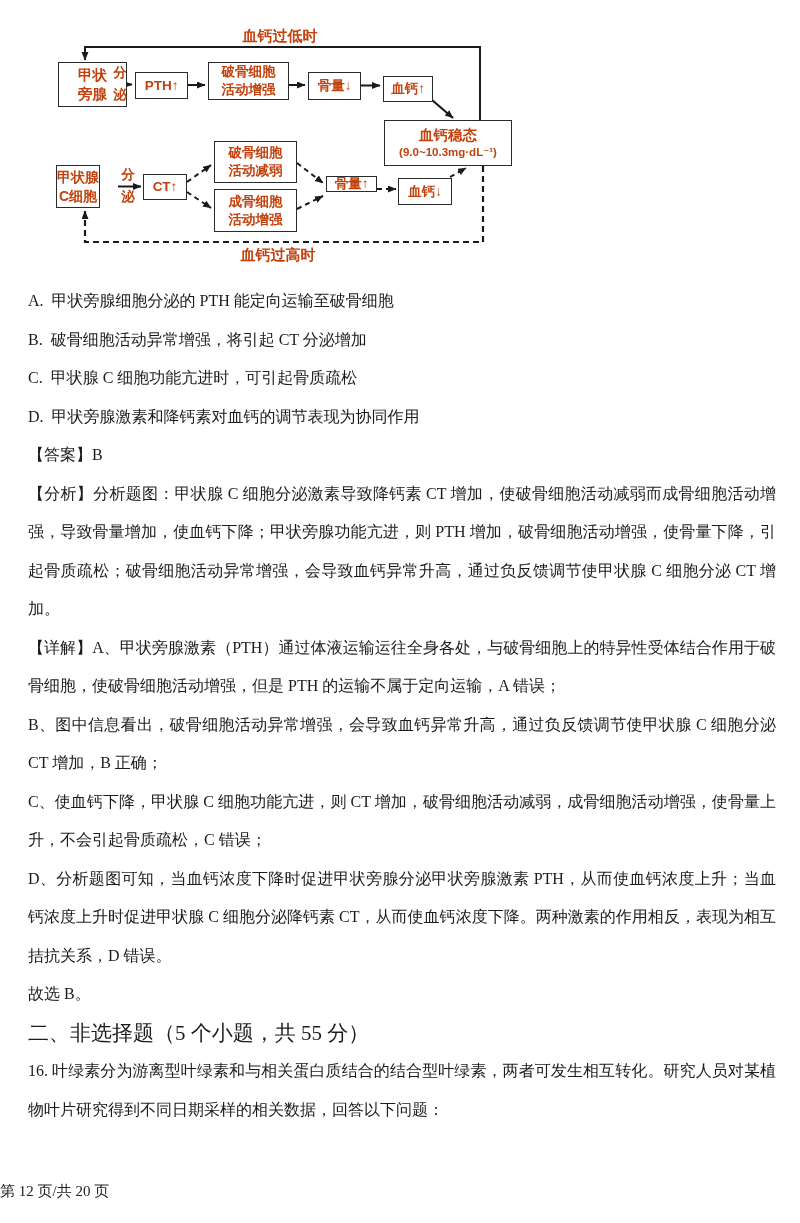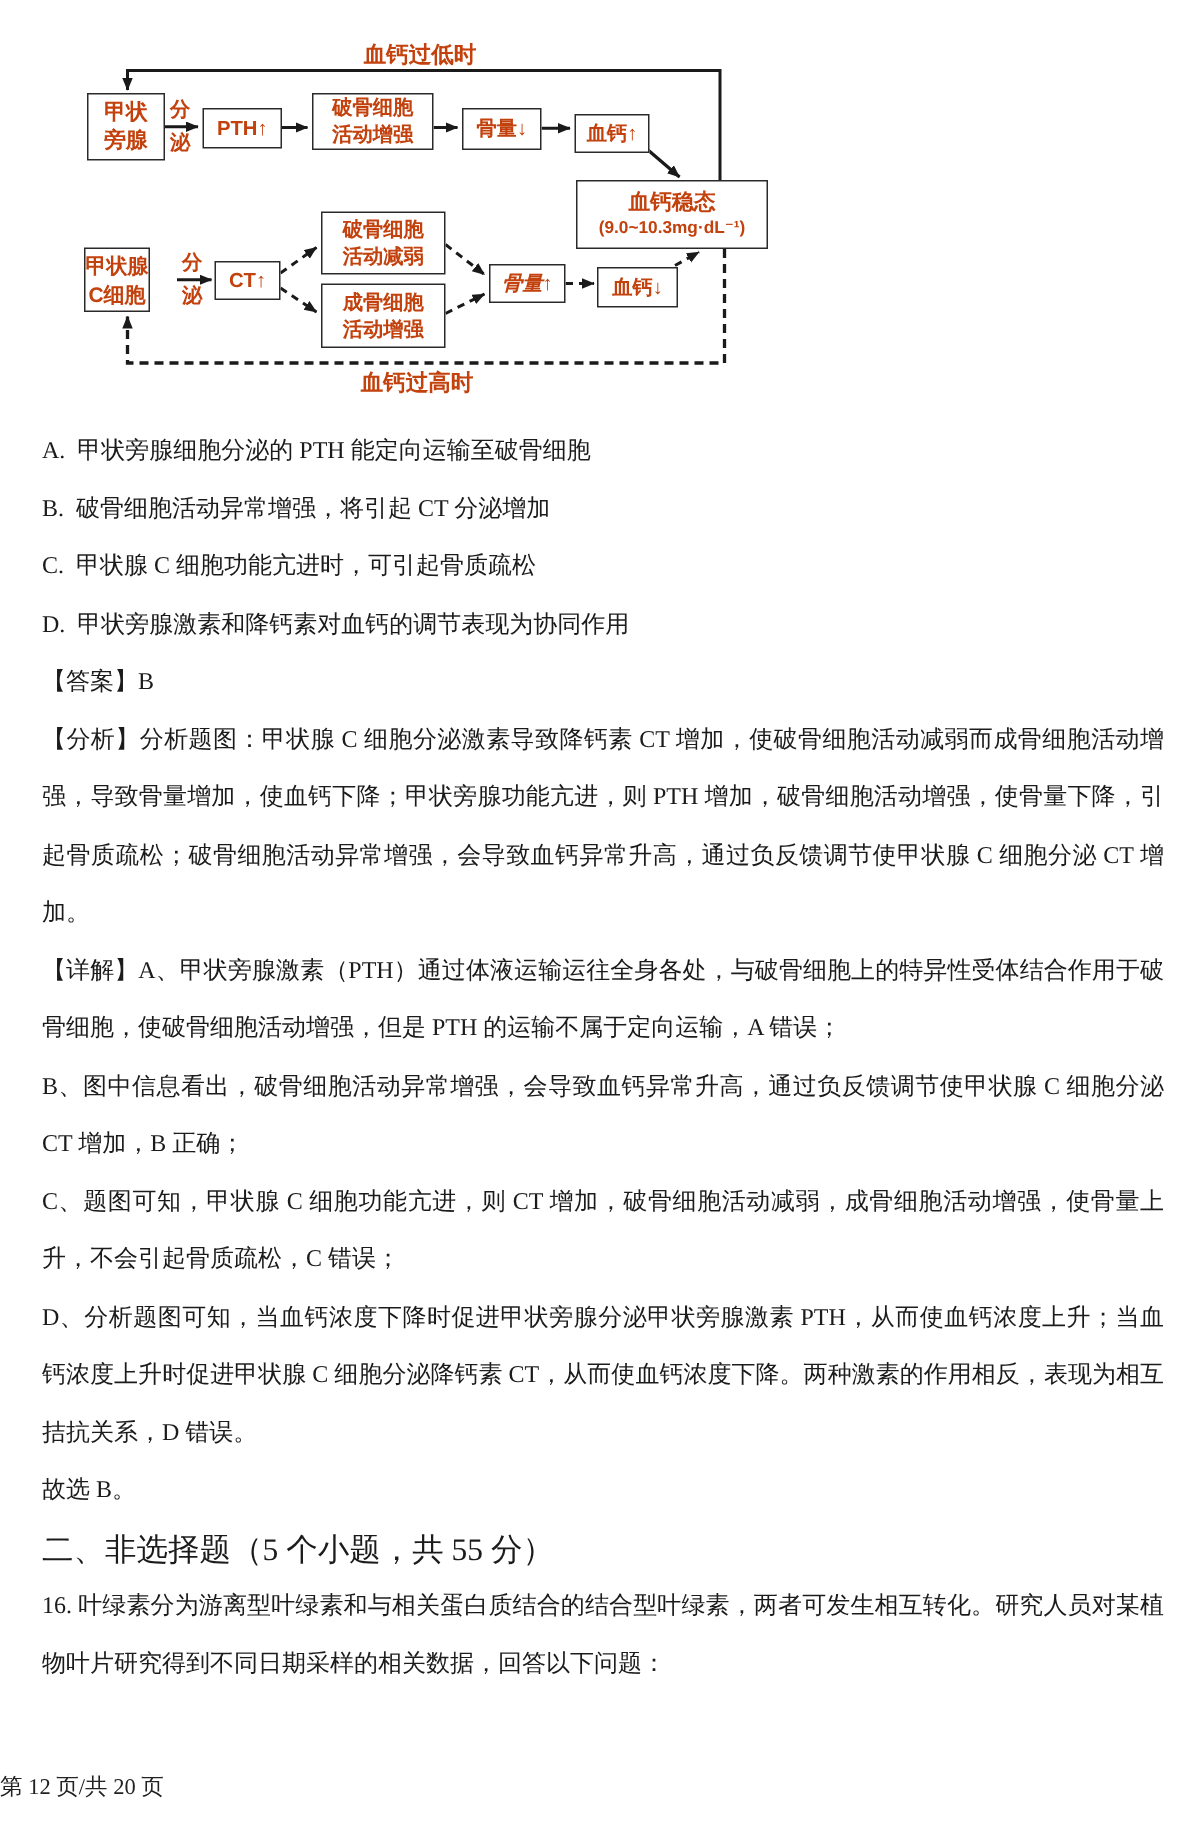--- a/index.html
+++ b/index.html
@@ -61,21 +61,21 @@
     <path d="M267,193 L293,180" fill="none" stroke="#1a1a1a" stroke-width="2" stroke-dasharray="5 4" marker-end="url(#ah)"></path>
     <path d="M347,173 L366,173" fill="none" stroke="#1a1a1a" stroke-width="2" stroke-dasharray="5 4" marker-end="url(#ah)"></path>
     <path d="M420,161 L436,152" fill="none" stroke="#1a1a1a" stroke-width="2" stroke-dasharray="5 4" marker-end="url(#ah)"></path>
 
     <path d="M453,150 L453,226 L55,226 L55,195" fill="none" stroke="#1a1a1a" stroke-width="2.2" stroke-dasharray="6 4" marker-end="url(#ah)"></path>
   </svg>
 
   <div class="dlabel" style="left:200px;top:11px;width:100px;">血钙过低时</div>
   <div class="dlabel" style="left:198px;top:230px;width:100px;">血钙过高时</div>
 
-  <div class="dbox" style="left:28px;top:46px;width:52px;height:45px;font-size:14.5px;">甲状
+  <div class="dbox" style="left:28px;top:46px;width:69px;height:45px;font-size:14.5px;">甲状
 旁腺</div>
   <div class="secrete" style="left:82px;top:46px;">分
 泌</div>
   <div class="dbox" style="left:105px;top:56px;width:53px;height:27px;">PTH↑</div>
   <div class="dbox" style="left:178px;top:46px;width:81px;height:38px;">破骨细胞
 活动增强</div>
   <div class="dbox" style="left:278px;top:56px;width:53px;height:28px;">骨量↓</div>
   <div class="dbox" style="left:353px;top:60px;width:50px;height:26px;">血钙↑</div>
 
   <div class="dbox" style="left:354px;top:104px;width:128px;height:46px;flex-direction:column;">
@@ -85,37 +85,37 @@
 
   <div class="dbox" style="left:26px;top:149px;width:44px;height:43px;font-size:14px;">甲状腺
 C细胞</div>
   <div class="secrete" style="left:90px;top:148px;">分
 泌</div>
   <div class="dbox" style="left:113px;top:158px;width:44px;height:26px;">CT↑</div>
   <div class="dbox" style="left:184px;top:125px;width:83px;height:42px;">破骨细胞
 活动减弱</div>
   <div class="dbox" style="left:184px;top:173px;width:83px;height:43px;">成骨细胞
 活动增强</div>
-  <div class="dbox" style="left:296px;top:160px;width:51px;height:26px;font-style:italic;">骨量↑</div>
+  <div class="dbox" style="left:296px;top:160px;width:51px;height:16px;">骨量↑</div>
   <div class="dbox" style="left:368px;top:162px;width:54px;height:27px;">血钙↓</div>
 </div>
 
 <div class="textblock">
 
   <p class="para"><span class="opt-label">A.</span><span>甲状旁腺细胞分泌的 PTH 能定向运输至破骨细胞</span></p>
   <p class="para"><span class="opt-label">B.</span><span>破骨细胞活动异常增强，将引起 CT 分泌增加</span></p>
   <p class="para"><span class="opt-label">C.</span><span>甲状腺 C 细胞功能亢进时，可引起骨质疏松</span></p>
   <p class="para"><span class="opt-label">D.</span><span>甲状旁腺激素和降钙素对血钙的调节表现为协同作用</span></p>
 
   <p class="para"><span>【答案】</span><span>B</span></p>
 
   <p class="para">【分析】分析题图：甲状腺 C 细胞分泌激素导致降钙素 CT 增加，使破骨细胞活动减弱而成骨细胞活动增强，导致骨量增加，使血钙下降；甲状旁腺功能亢进，则 PTH 增加，破骨细胞活动增强，使骨量下降，引起骨质疏松；破骨细胞活动异常增强，会导致血钙异常升高，通过负反馈调节使甲状腺 C 细胞分泌 CT 增加。</p>
   <p class="para">【详解】A、甲状旁腺激素（PTH）通过体液运输运往全身各处，与破骨细胞上的特异性受体结合作用于破骨细胞，使破骨细胞活动增强，但是 PTH 的运输不属于定向运输，A 错误；</p>
   <p class="para">B、图中信息看出，破骨细胞活动异常增强，会导致血钙异常升高，通过负反馈调节使甲状腺 C 细胞分泌 CT 增加，B 正确；</p>
-  <p class="para">C、题图可知，甲状腺 C 细胞功能亢进，则 CT 增加，破骨细胞活动减弱，成骨细胞活动增强，使骨量上升，不会引起骨质疏松，C 错误；</p>
+  <p class="para">C、使血钙下降，甲状腺 C 细胞功能亢进，则 CT 增加，破骨细胞活动减弱，成骨细胞活动增强，使骨量上升，不会引起骨质疏松，C 错误；</p>
   <p class="para">D、分析题图可知，当血钙浓度下降时促进甲状旁腺分泌甲状旁腺激素 PTH，从而使血钙浓度上升；当血钙浓度上升时促进甲状腺 C 细胞分泌降钙素 CT，从而使血钙浓度下降。两种激素的作用相反，表现为相互拮抗关系，D 错误。</p>
   <p class="para">故选 B。</p>
 
   <p class="para section-heading">二、非选择题（5 个小题，共 55 分）</p>
   <p class="para">16. 叶绿素分为游离型叶绿素和与相关蛋白质结合的结合型叶绿素，两者可发生相互转化。研究人员对某植物叶片研究得到不同日期采样的相关数据，回答以下问题：</p>
 </div>
 
 <div class="footer">第 12 页/共 20 页</div>
 
 </body></html>

